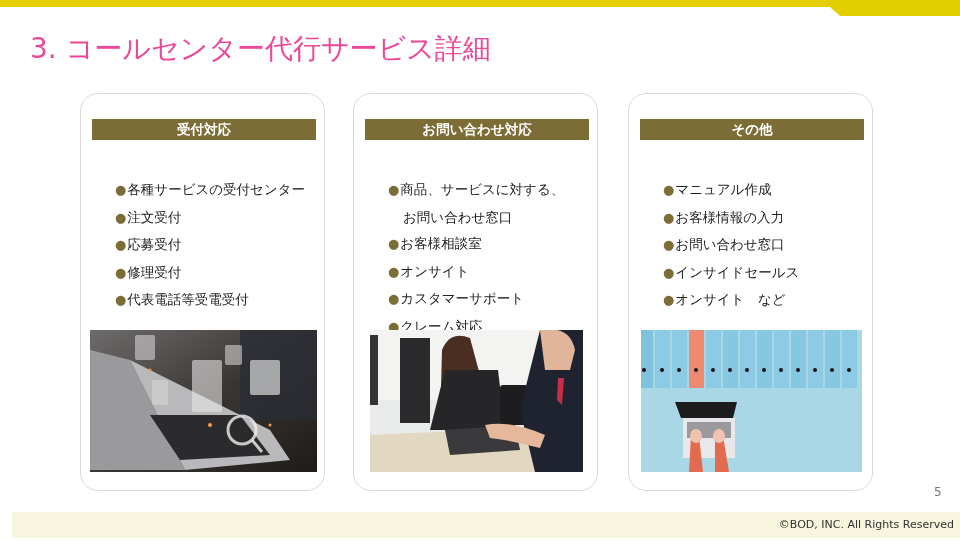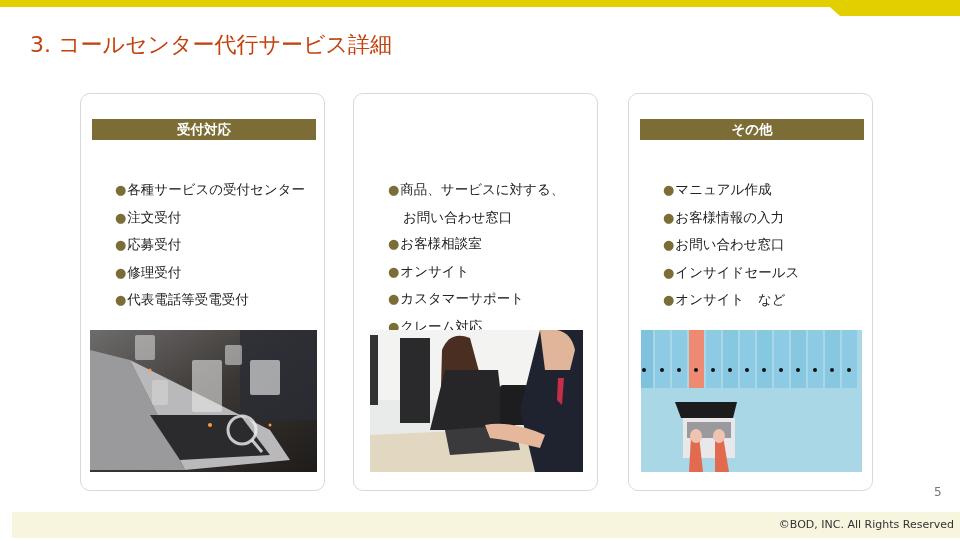--- a/index.html
+++ b/index.html
@@ -1,22 +1,22 @@
 <!DOCTYPE html>
 <html><head>
 <meta charset="utf-8">
 <style>
   html, body { margin:0; padding:0; }
   body { width:960px; height:540px; position:relative; overflow:hidden; background:#ffffff;
          font-family:"DejaVu Sans","Liberation Sans",sans-serif; color:#222; }
   .top-bar { position:absolute; left:0; top:0; width:960px; height:7px; background:#e3cf00; }
   .top-tab { position:absolute; left:822px; top:0; width:138px; height:16px; background:#e3cf00;
              clip-path:polygon(0 0,100% 0,100% 100%,18px 100%); }
-  .page-title { position:absolute; left:30px; top:30px; font-size:22px; color:#c2410c; letter-spacing:0px; white-space:nowrap; }
-  .card { position:absolute; top:93px; width:245px; height:398px; border:1.3px solid #d9d9d9; border-radius:10px; background:#fff; box-sizing:border-box; }
+  .page-title { position:absolute; left:30px; top:30px; font-size:28px; color:#ec4899; letter-spacing:0px; white-space:nowrap; }
+  .card { position:absolute; top:93px; width:245px; height:398px; border:1.3px solid #d9d9d9; border-radius:18px; background:#fff; box-sizing:border-box; }
   .card-header { position:absolute; top:25px; left:11px; width:224px; height:21px; background:#7b6d35; color:#fff;
                  font-size:13.5px; font-weight:bold; text-align:center; line-height:21px; }
   .card-list { position:absolute; left:22px; top:70px; margin:12px; padding:0; list-style:none; }
   .card-list li { font-size:13.5px; line-height:26.5px; white-space:nowrap; color:#222; }
   .bullet { color:#7b6d35; font-size:13px; margin-right:1px; }
   .indent { padding-left:15px; }
   .card-img { position:absolute; top:236px; height:142px; overflow:hidden; }
   .page-number { position:absolute; left:934px; top:485px; font-size:12px; color:#777; }
   .footer { position:absolute; left:12px; top:512px; width:960px; height:26px; background:#f7f5de; }
   .copyright { position:absolute; right:18px; top:6px; font-size:11px; color:#333; }
@@ -60,20 +60,21 @@
       <circle cx="152" cy="100" r="14" fill="none" stroke="#f0f0f0" stroke-width="3" opacity="0.8"></circle>
       <line x1="162" y1="110" x2="172" y2="122" stroke="#f0f0f0" stroke-width="3" opacity="0.8"></line>
       <circle cx="120" cy="95" r="2" fill="#ff9a3c"></circle>
         <circle cx="60" cy="40" r="1.5" fill="#ff9a3c"></circle>
         <circle cx="180" cy="95" r="1.5" fill="#ff9a3c"></circle>
     </svg>
   </div>
 </div>
 
 <div class="card" style="left:353px;">
+  <div class="card-header">お問い合わせ対応</div>
   <ul class="card-list">
     <li><span class="bullet">●</span><span>商品、サービスに対する、</span></li>
     <li class="indent"><span>お問い合わせ窓口</span></li>
     <li><span class="bullet">●</span><span>お客様相談室</span></li>
     <li><span class="bullet">●</span><span>オンサイト</span></li>
     <li><span class="bullet">●</span><span>カスタマーサポート</span></li>
     <li><span class="bullet">●</span><span>クレーム対応</span></li>
   </ul>
   <div class="card-img" style="left:16px; width:213px;">
     <svg width="213" height="142" viewBox="0 0 213 142">

